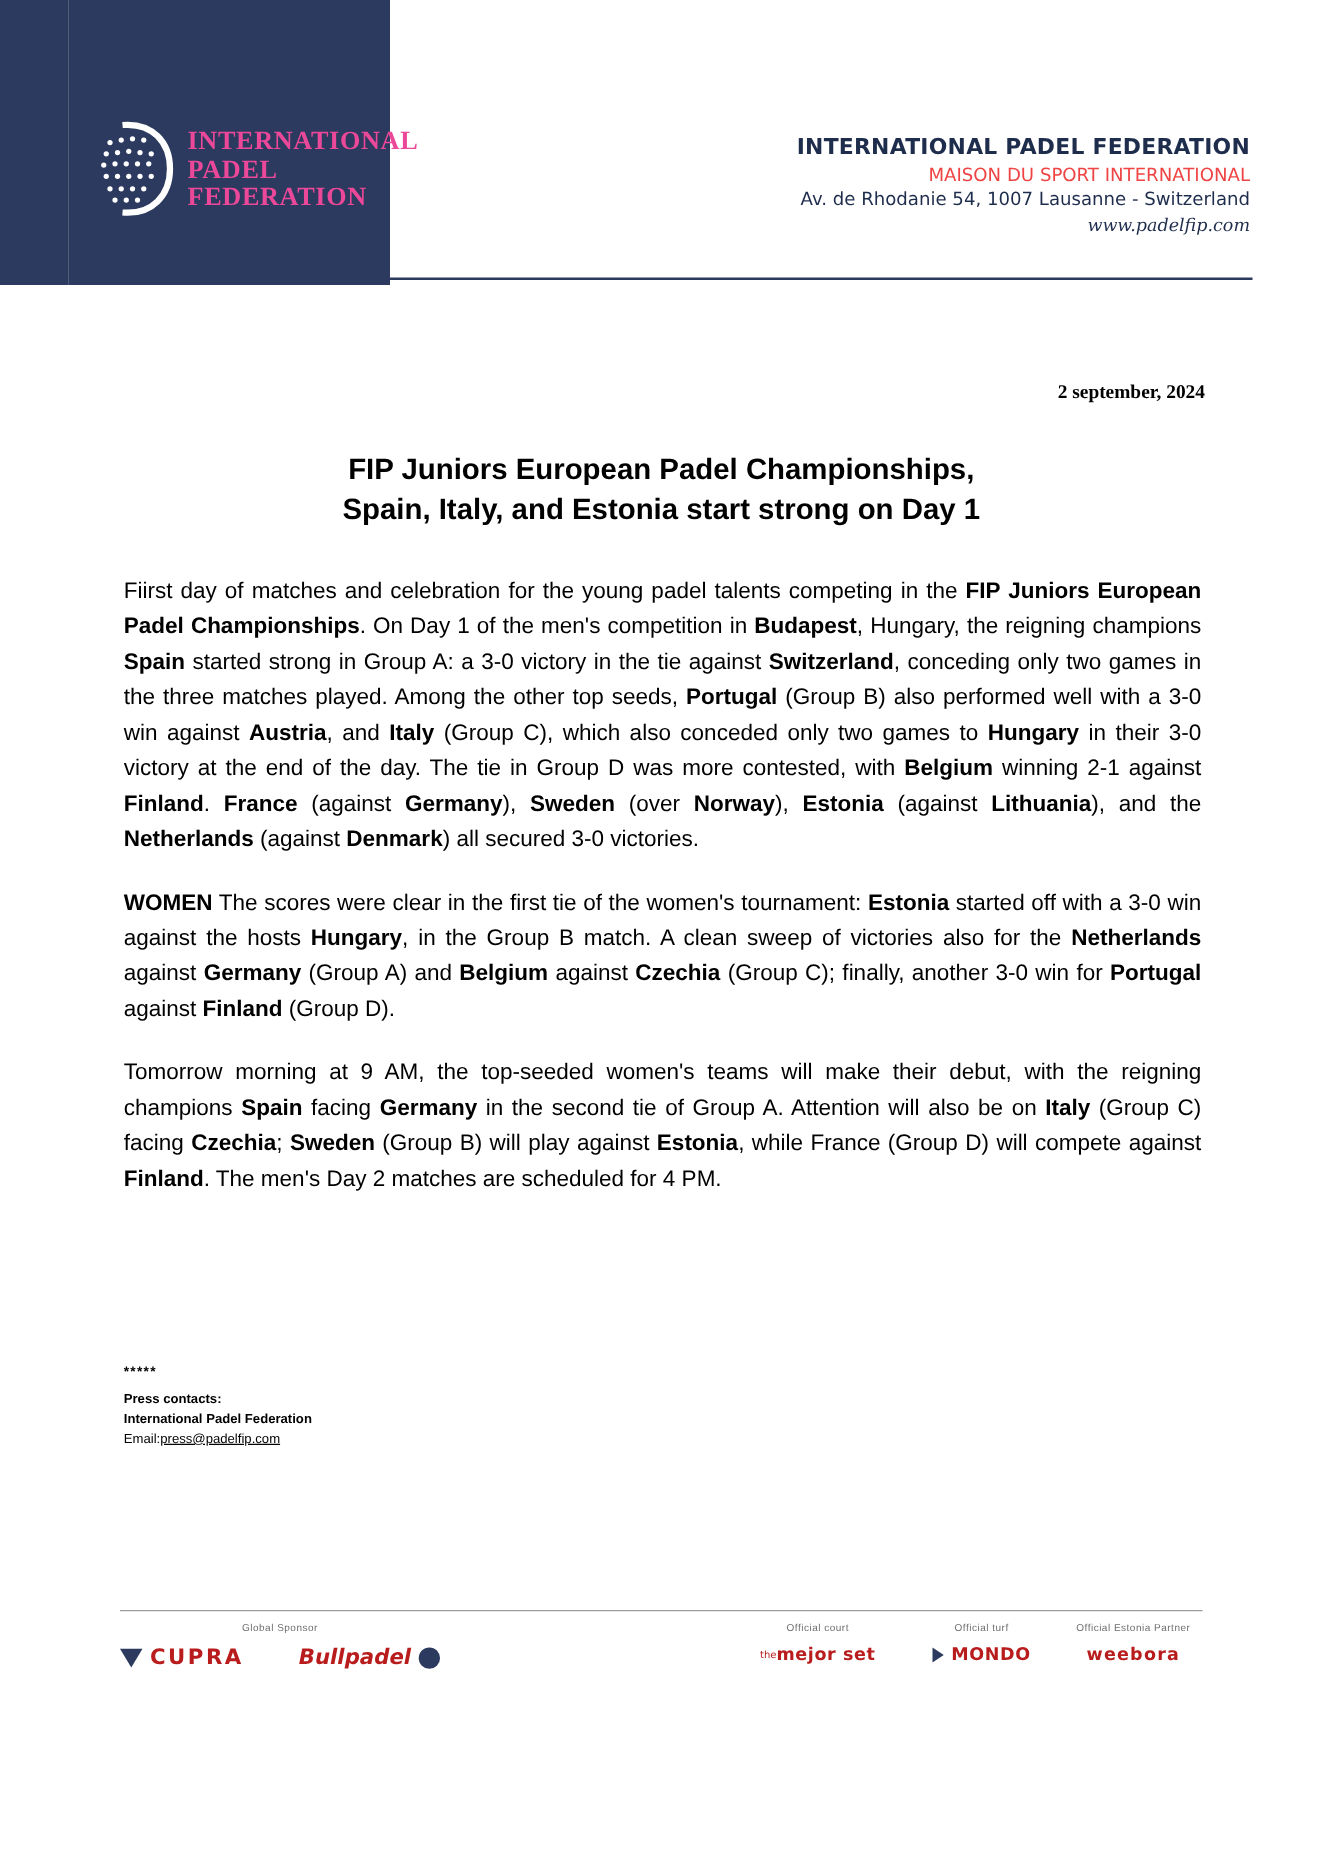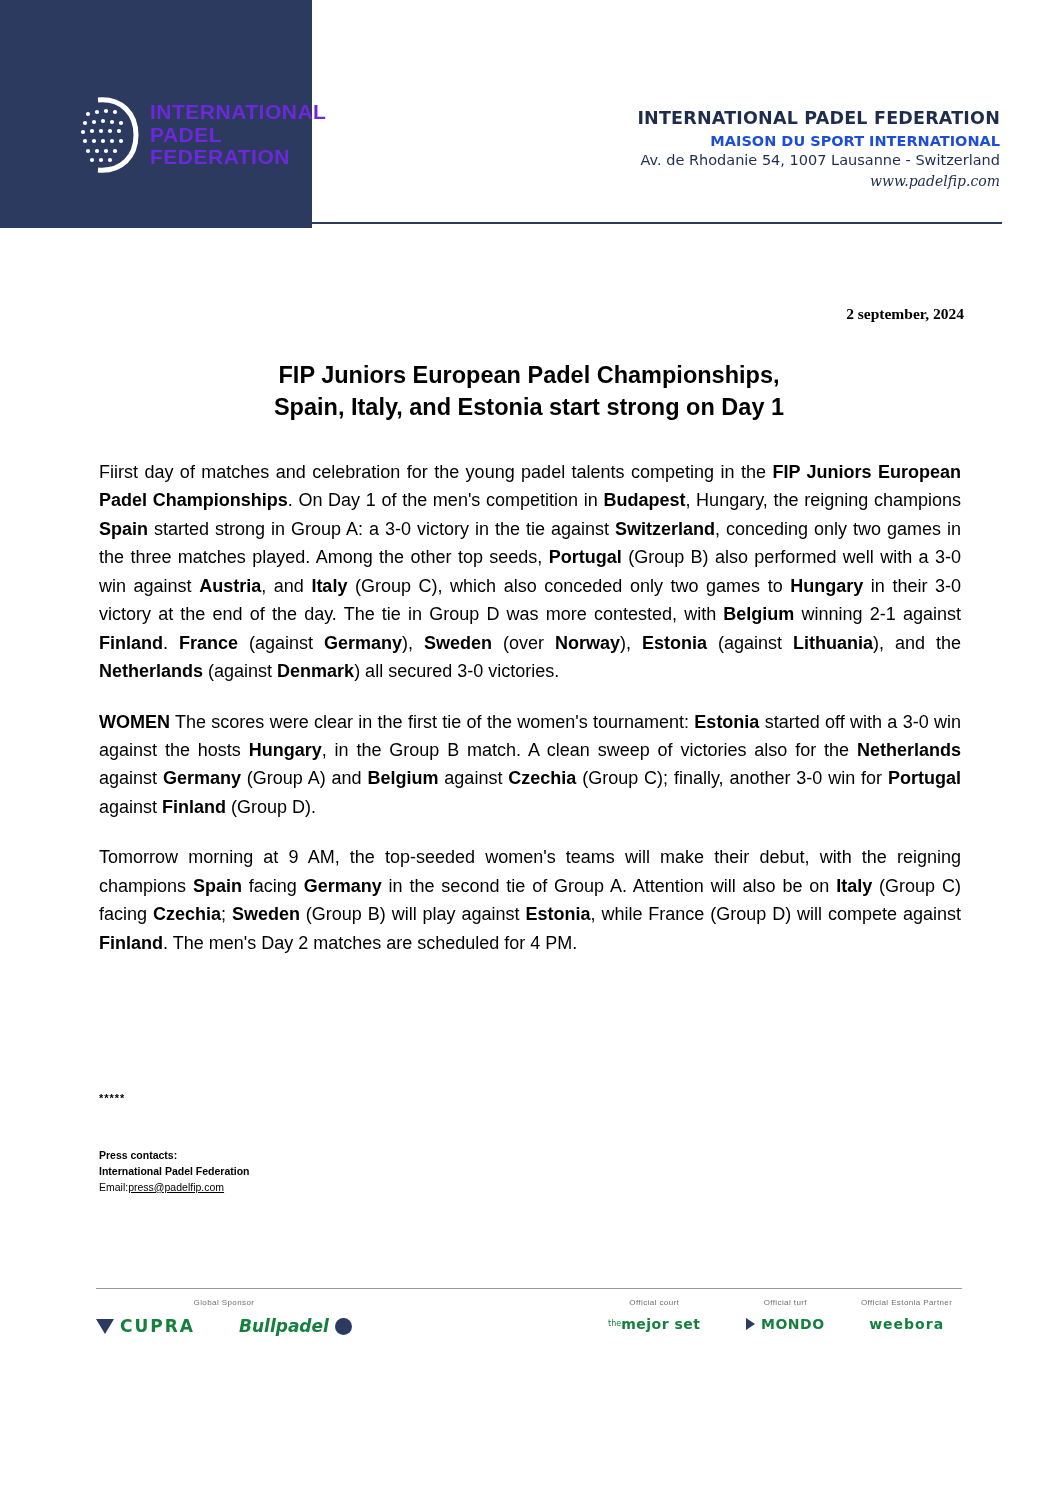--- a/index.html
+++ b/index.html
@@ -53,22 +53,22 @@
     display: flex;
     align-items: center;
     gap: 10px;
   }
   .logo-mark {
     width: 62px;
     height: 78px;
     position: relative;
   }
   .logo-text {
-    color: #6d28d9;
-    font-family: Liberation Sans, sans-serif;
+    color: #ec4899;
+    font-family: Liberation Serif, serif;
     font-weight: bold;
     font-size: 21px;
     line-height: 1.08;
     letter-spacing: 0.5px;
   }
   .fed-info {
     position: absolute;
     right: 58px;
     top: 108px;
     text-align: right;
@@ -78,22 +78,21 @@
     font-family: "DejaVu Sans", sans-serif;
     font-weight: bold;
     font-size: 17.5px;
     letter-spacing: 0.2px;
     color: #1f2d4d;
   }
   .fed-info .fed-line {
     font-family: "DejaVu Sans", sans-serif;
     font-size: 14.5px;
     margin-top: 5px;
-    color: #1d4ed8;
-    font-weight: bold;
+    color: #ef4444;
   }
   .fed-info .fed-line2 {
     font-family: "DejaVu Sans", sans-serif;
     font-size: 14.5px;
     margin-top: 3px;
     color: #1f2d4d;
   }
   .fed-info .fed-url {
     font-family: "DejaVu Serif", serif;
     font-style: italic;
@@ -151,21 +150,21 @@
     position: absolute;
     left: 99px;
     top: 1092px;
     font-size: 11px;
     font-weight: bold;
     letter-spacing: 1px;
   }
   .contacts {
     position: absolute;
     left: 99px;
-    top: 1148px;
+    top: 1112px;
     font-size: 10.5px;
     line-height: 1.5;
   }
   .contacts .c-bold { font-weight: bold; }
   .contacts a {
     color: #000;
     text-decoration: underline;
   }
 
   
@@ -196,21 +195,21 @@
     letter-spacing: 0.4px;
     margin-bottom: 9px;
     white-space: nowrap;
   }
   .sponsor-row {
     display: flex;
     align-items: center;
     gap: 44px;
   }
   .sponsor-logo {
-    color: #15803d;
+    color: #b91c1c;
     font-family: "DejaVu Sans", sans-serif;
     font-weight: bold;
     font-size: 17px;
     letter-spacing: 2px;
     display: flex;
     align-items: center;
     gap: 6px;
     white-space: nowrap;
   }
   .sponsor-logo.small {

